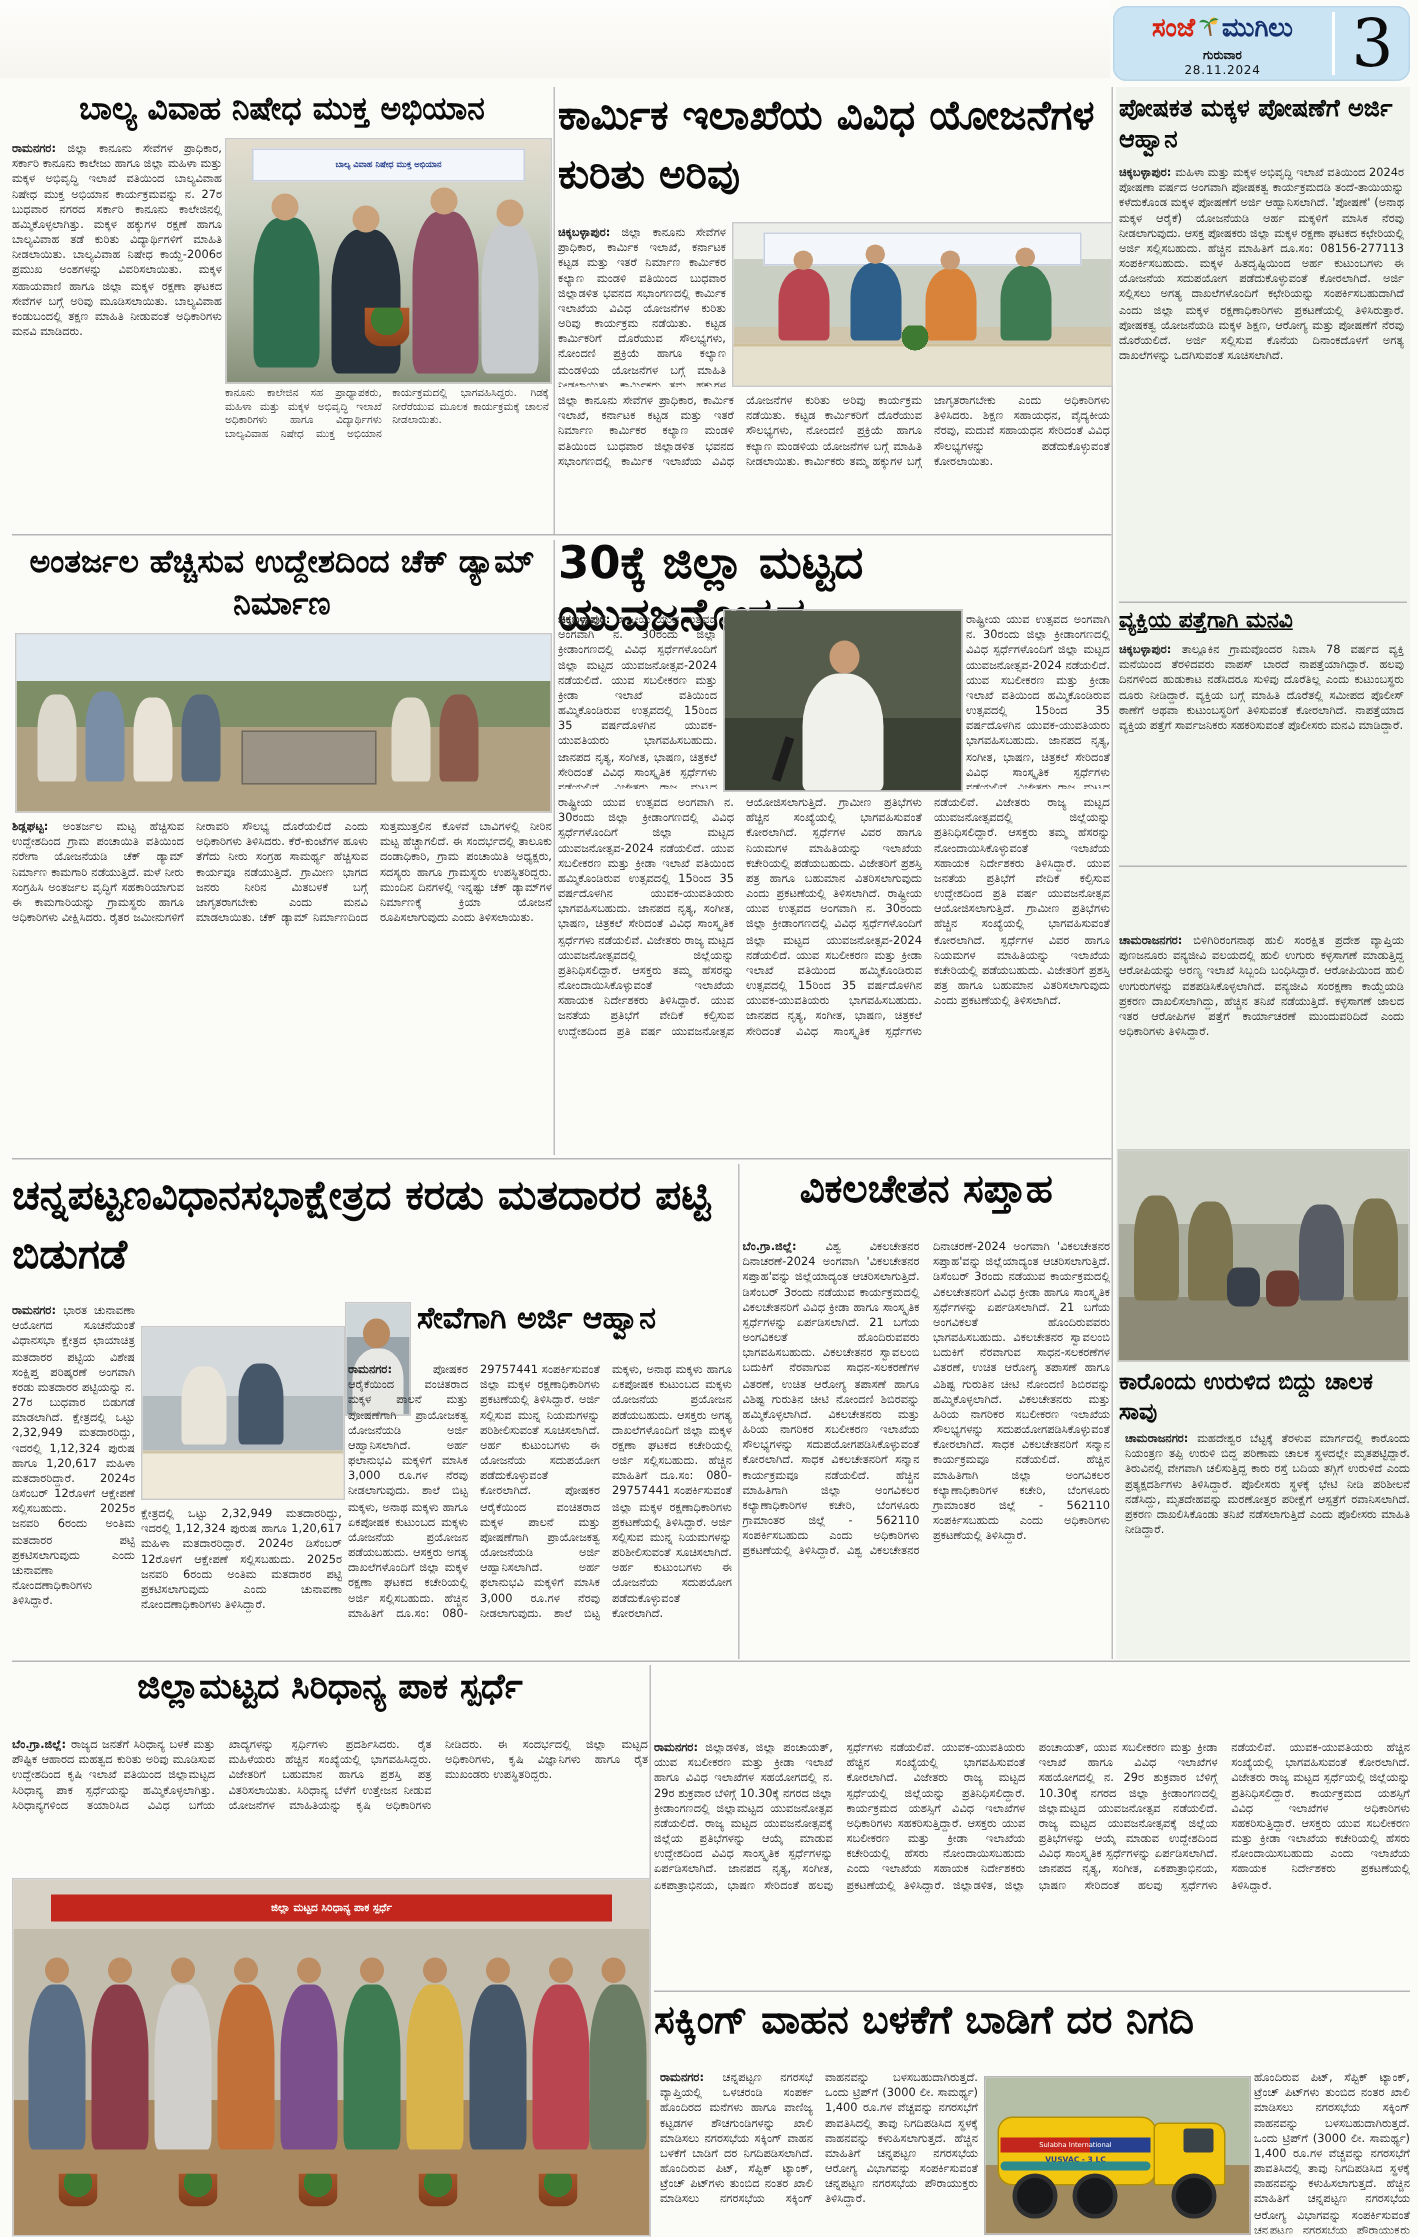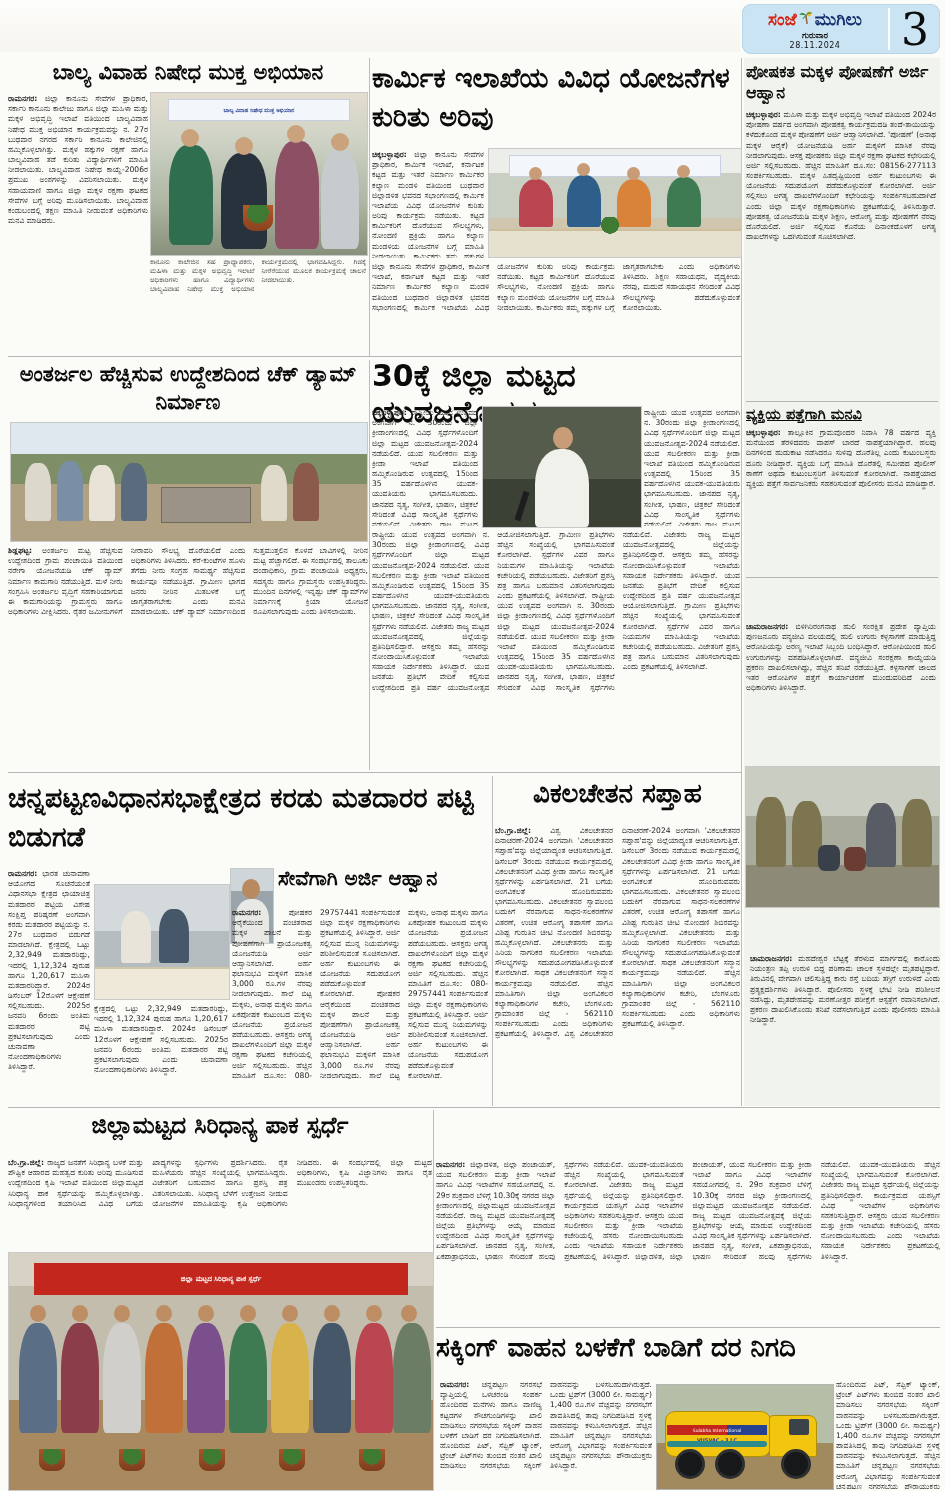--- a/index.html
+++ b/index.html
@@ -100,21 +100,21 @@
   #p7b .hd{left:11px;top:10px;width:18px;height:20px;background:#b98a60;border-radius:50%;}
   #p7b .f1{left:4px;top:30px;width:34px;height:44px;background:#e8e8e4;border-radius:45% 45% 0 0;}
   #s7h{left:278px;top:866px;width:210px;font-size:20px;}
   #s7c{left:232px;top:908px;width:256px;height:196px;column-count:3;column-gap:8px;}
   #a8h{left:495px;top:778px;width:245px;font-size:26px;text-align:center;}
   #a8c{left:495px;top:826px;width:245px;height:278px;column-count:2;column-gap:9px;}
   
   #a11h{left:8px;top:1112px;width:424px;font-size:23px;text-align:center;}
   #a11c{left:8px;top:1158px;width:424px;height:90px;column-count:3;column-gap:9px;}
   #p11{left:8px;top:1252px;width:424px;height:237px;background:linear-gradient(180deg,#d8d2c6 0 14%,#c3bdae 14% 62%,#a98a60 62% 100%);}
-  #p11 .ban{position:absolute;left:6%;top:10px;width:88%;height:32px;background:#c3261d;color:#fff;font-size:7px;font-weight:bold;display:flex;align-items:center;justify-content:center;white-space:nowrap;overflow:hidden;}
+  #p11 .ban{position:absolute;left:6%;top:10px;width:88%;height:18px;background:#c3261d;color:#fff;font-size:7px;font-weight:bold;display:flex;align-items:center;justify-content:center;white-space:nowrap;overflow:hidden;}
   #p11 .f{top:70px;width:38px;height:110px;border-radius:42% 42% 8% 8%;}
   #p11 .g1{left:10px;background:#5a6e86;} #p11 .g2{left:52px;background:#8c3d4a;}
   #p11 .g3{left:94px;background:#d0cfcb;} #p11 .g4{left:136px;background:#c2703a;}
   #p11 .g5{left:178px;background:#7a4f8c;} #p11 .g6{left:220px;background:#3e7a52;}
   #p11 .g7{left:262px;background:#d8b24a;} #p11 .g8{left:304px;background:#47576a;}
   #p11 .g9{left:346px;background:#b8454f;} #p11 .g10{left:384px;background:#6b7d64;}
   #p11 .hd{top:52px;width:16px;height:17px;background:#bd8e64;border-radius:50%;}
   #p11 .k1{left:21px;} #p11 .k2{left:63px;} #p11 .k3{left:105px;} #p11 .k4{left:147px;} #p11 .k5{left:189px;}
   #p11 .k6{left:231px;} #p11 .k7{left:273px;} #p11 .k8{left:315px;} #p11 .k9{left:357px;} #p11 .k10{left:392px;}
   #p11 .pot{top:196px;width:26px;height:22px;background:radial-gradient(circle at 50% 28%,#3f7a33 46%,transparent 47%),linear-gradient(#a8552a,#7e3d1c);border-radius:0 0 35% 35%;}
@@ -230,20 +230,21 @@
 
   <div class="ph" id="p9">
     <i class="f1"></i>
       <i class="f2"></i>
       <i class="f3"></i>
       <i class="f4"></i>
       <i class="sq1"></i>
       <i class="sq2"></i>
   </div>
 
+  <h2 class="art" id="a10h">ಕಾರೊಂದು ಉರುಳಿದ ಬಿದ್ದು ಚಾಲಕ ಸಾವು</h2>
   <div class="art bd" id="a10c">
       <p><b class="dl">ಚಾಮರಾಜನಗರ:</b><span>ಮಹದೇಶ್ವರ ಬೆಟ್ಟಕ್ಕೆ ತೆರಳುವ ಮಾರ್ಗದಲ್ಲಿ ಕಾರೊಂದು ನಿಯಂತ್ರಣ ತಪ್ಪಿ ಉರುಳಿ ಬಿದ್ದ ಪರಿಣಾಮ ಚಾಲಕ ಸ್ಥಳದಲ್ಲೇ ಮೃತಪಟ್ಟಿದ್ದಾರೆ. ತಿರುವಿನಲ್ಲಿ ವೇಗವಾಗಿ ಚಲಿಸುತ್ತಿದ್ದ ಕಾರು ರಸ್ತೆ ಬದಿಯ ತಗ್ಗಿಗೆ ಉರುಳಿದೆ ಎಂದು ಪ್ರತ್ಯಕ್ಷದರ್ಶಿಗಳು ತಿಳಿಸಿದ್ದಾರೆ. ಪೊಲೀಸರು ಸ್ಥಳಕ್ಕೆ ಭೇಟಿ ನೀಡಿ ಪರಿಶೀಲನೆ ನಡೆಸಿದ್ದು, ಮೃತದೇಹವನ್ನು ಮರಣೋತ್ತರ ಪರೀಕ್ಷೆಗೆ ಆಸ್ಪತ್ರೆಗೆ ರವಾನಿಸಲಾಗಿದೆ. ಪ್ರಕರಣ ದಾಖಲಿಸಿಕೊಂಡು ತನಿಖೆ ನಡೆಸಲಾಗುತ್ತಿದೆ ಎಂದು ಪೊಲೀಸರು ಮಾಹಿತಿ ನೀಡಿದ್ದಾರೆ.</span></p>
     </div>
 
   <h1 class="art" id="a4h">ಅಂತರ್ಜಲ ಹೆಚ್ಚಿಸುವ ಉದ್ದೇಶದಿಂದ ಚೆಕ್ ಡ್ಯಾಮ್ ನಿರ್ಮಾಣ</h1>
   <div class="ph" id="p4">
     <i class="f1"></i>
       <i class="f2"></i>
       <i class="f3"></i>
       <i class="f4"></i>

